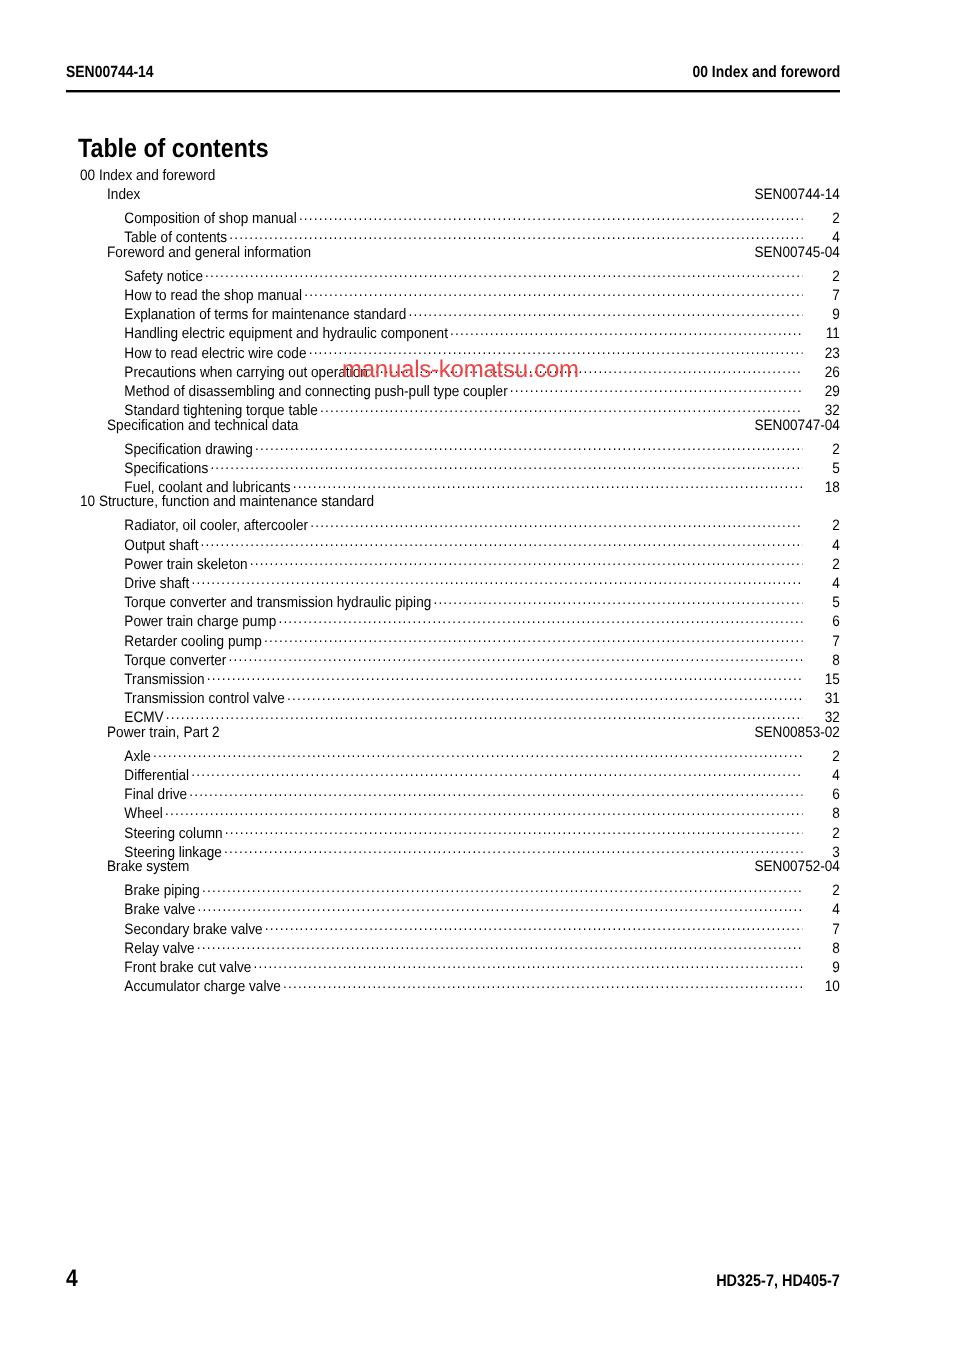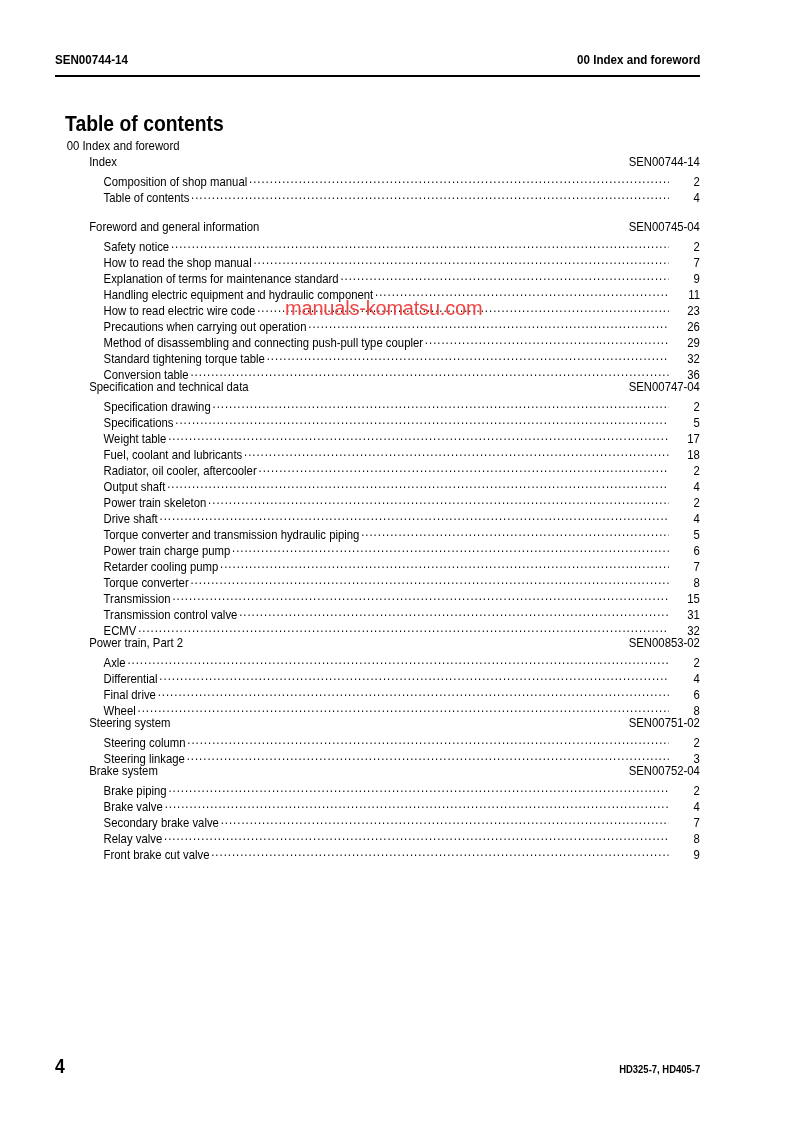--- a/index.html
+++ b/index.html
@@ -77,21 +77,20 @@
     font-size: 12.6px;
   }
 
   .toc-row {
     position: relative;
     height: 16px;
     line-height: 16px;
     white-space: nowrap;
   }
   .toc-row.gap-before {
-    margin-top: 17px;
   }
 
   .row-inner {
     display: flex;
     align-items: baseline;
     width: 100%;
     transform: scaleX(0.9);
     transform-origin: left center;
     width: 111.1%;
   }
@@ -169,21 +168,21 @@
   .footer-page {
     font-size: 20px;
     font-weight: 700;
   }
   .footer-page span {
     display: inline-block;
     transform: scaleX(0.88);
     transform-origin: left bottom;
   }
   .footer-model {
-    font-size: 11px;
+    font-size: 14px;
     font-weight: 700;
   }
   .footer-model span {
     display: inline-block;
     transform: scaleX(0.86);
     transform-origin: right bottom;
     white-space: nowrap;
   }
 </style>
 </head>
@@ -286,27 +285,20 @@
           <span class="pg">29</span>
         </div>
       </div>
       <div class="toc-row lvl-entry">
         <div class="row-inner">
           <span class="lbl">Standard tightening torque table</span>
           <span class="leader"></span>
           <span class="pg">32</span>
         </div>
       </div>
-      <div class="toc-row lvl-entry">
-        <div class="row-inner">
-          <span class="lbl">Conversion table</span>
-          <span class="leader"></span>
-          <span class="pg">36</span>
-        </div>
-      </div>
       <div class="toc-row lvl-group">
         <div class="row-inner">
           <span class="lbl">Specification and technical data</span>
           <span class="sen">SEN00747-04</span>
         </div>
       </div>
       <div class="toc-row lvl-entry">
         <div class="row-inner">
           <span class="lbl">Specification drawing</span>
           <span class="leader"></span>
@@ -315,30 +307,28 @@
       </div>
       <div class="toc-row lvl-entry">
         <div class="row-inner">
           <span class="lbl">Specifications</span>
           <span class="leader"></span>
           <span class="pg">5</span>
         </div>
       </div>
       <div class="toc-row lvl-entry">
         <div class="row-inner">
-          <span class="lbl">Weight table</span>
-          <span class="leader"></span>
-          <span class="pg">17</span>
-        </div>
-      </div>
-      <div class="toc-row lvl-entry">
-        <div class="row-inner">
           <span class="lbl">Fuel, coolant and lubricants</span>
           <span class="leader"></span>
           <span class="pg">18</span>
+        </div>
+      </div>
+      <div class="toc-row lvl-section gap-before">
+        <div class="row-inner">
+          <span class="lbl">10 Structure, function and maintenance standard</span>
         </div>
       </div>
       <div class="toc-row lvl-entry">
         <div class="row-inner">
           <span class="lbl">Radiator, oil cooler, aftercooler</span>
           <span class="leader"></span>
           <span class="pg">2</span>
         </div>
       </div>
       <div class="toc-row lvl-entry">
@@ -438,26 +428,20 @@
           <span class="pg">6</span>
         </div>
       </div>
       <div class="toc-row lvl-entry">
         <div class="row-inner">
           <span class="lbl">Wheel</span>
           <span class="leader"></span>
           <span class="pg">8</span>
         </div>
       </div>
-      <div class="toc-row lvl-group">
-        <div class="row-inner">
-          <span class="lbl">Steering system</span>
-          <span class="sen">SEN00751-02</span>
-        </div>
-      </div>
       <div class="toc-row lvl-entry">
         <div class="row-inner">
           <span class="lbl">Steering column</span>
           <span class="leader"></span>
           <span class="pg">2</span>
         </div>
       </div>
       <div class="toc-row lvl-entry">
         <div class="row-inner">
           <span class="lbl">Steering linkage</span>
@@ -497,20 +481,27 @@
           <span class="lbl">Relay valve</span>
           <span class="leader"></span>
           <span class="pg">8</span>
         </div>
       </div>
       <div class="toc-row lvl-entry">
         <div class="row-inner">
           <span class="lbl">Front brake cut valve</span>
           <span class="leader"></span>
           <span class="pg">9</span>
+        </div>
+      </div>
+      <div class="toc-row lvl-entry">
+        <div class="row-inner">
+          <span class="lbl">Accumulator charge valve</span>
+          <span class="leader"></span>
+          <span class="pg">10</span>
         </div>
       </div>
     </div>
 
   <div class="watermark">manuals-komatsu.com</div>
 
   <div class="footer">
     <div class="footer-page">
       <span>4</span>
     </div>

